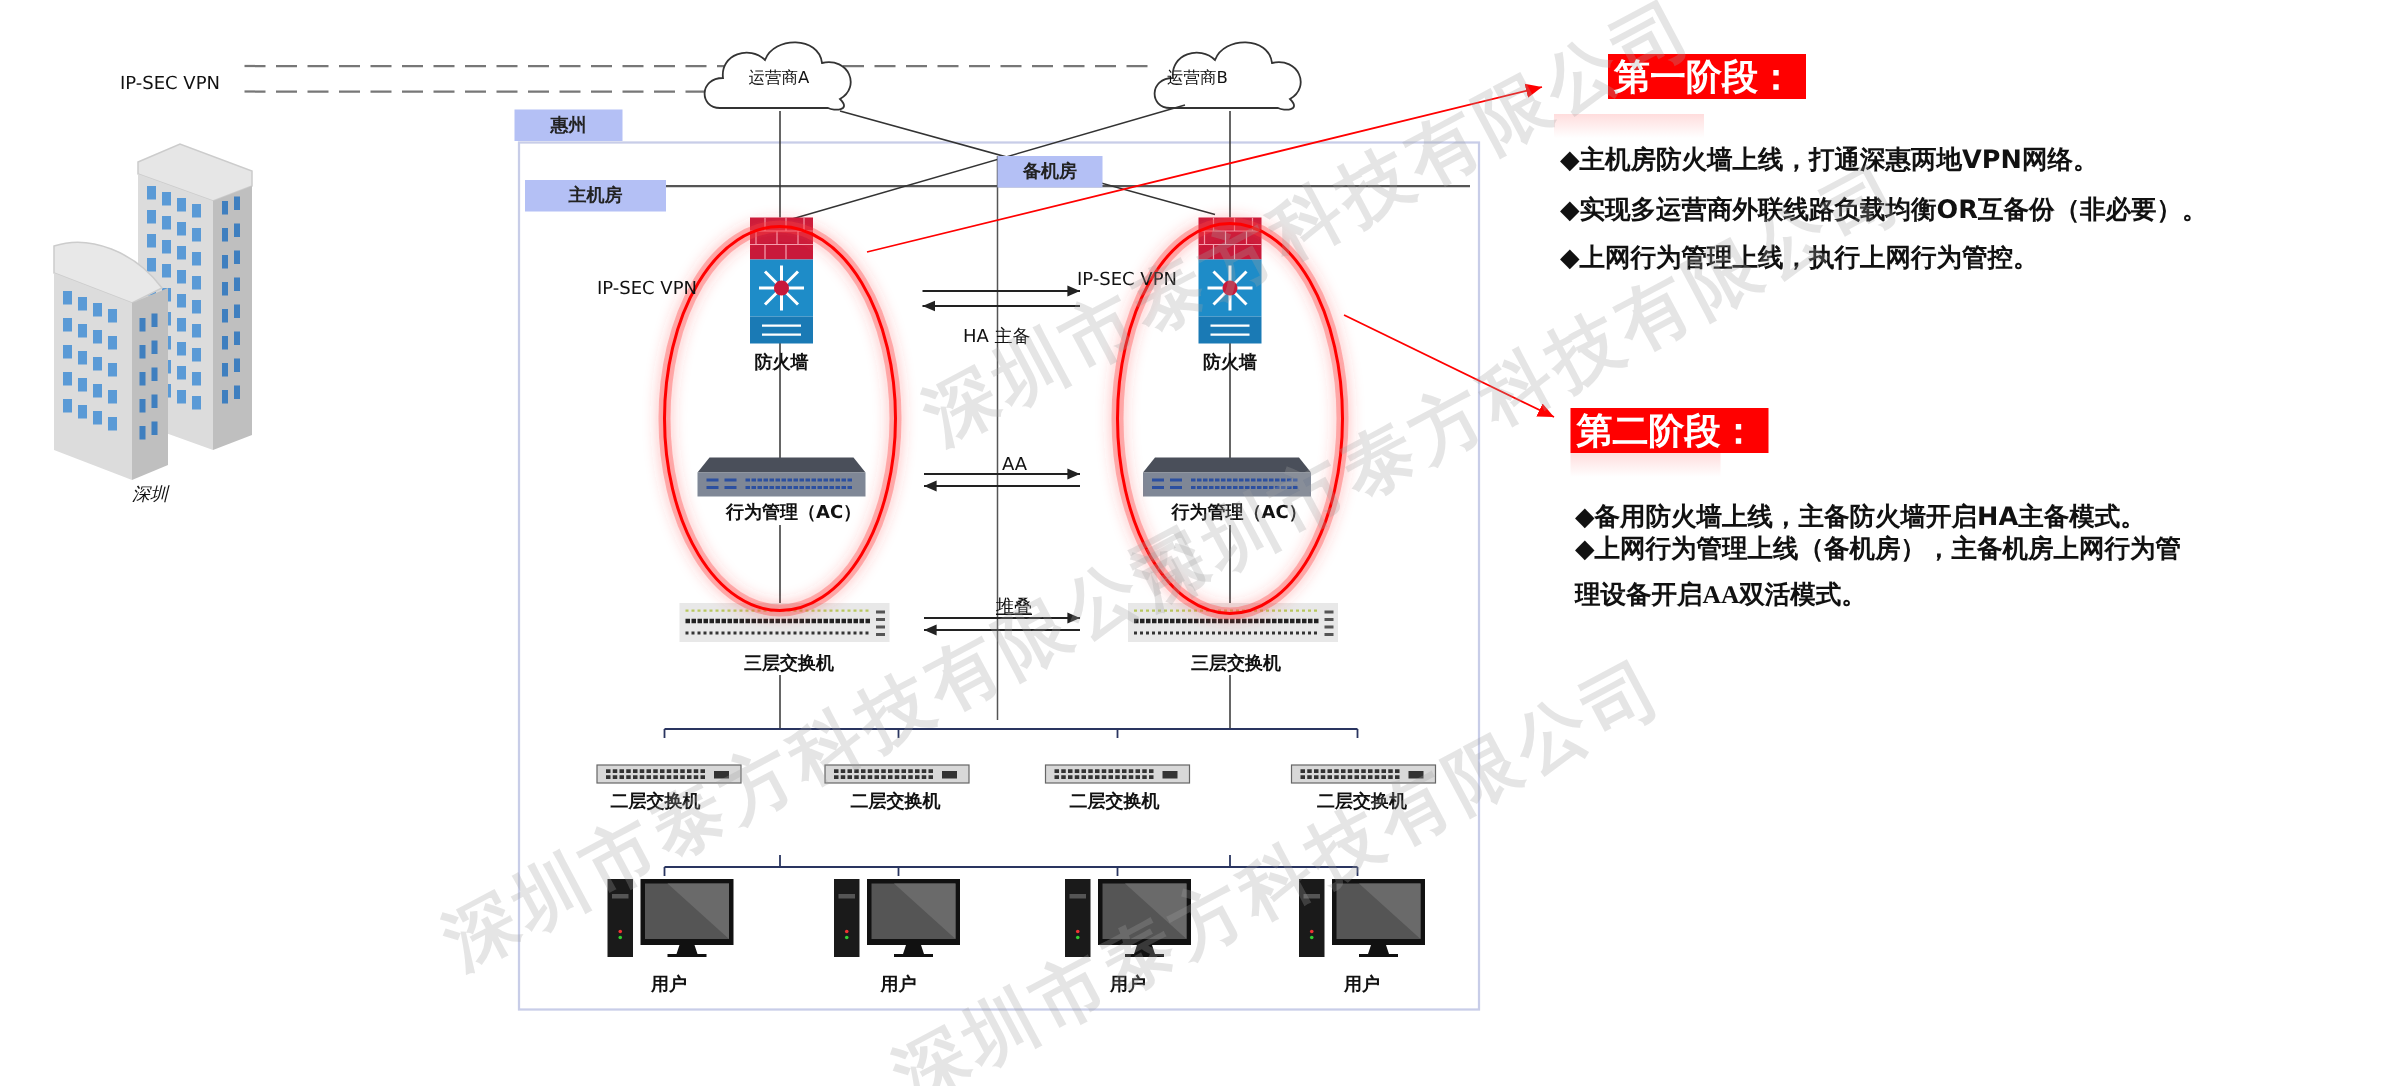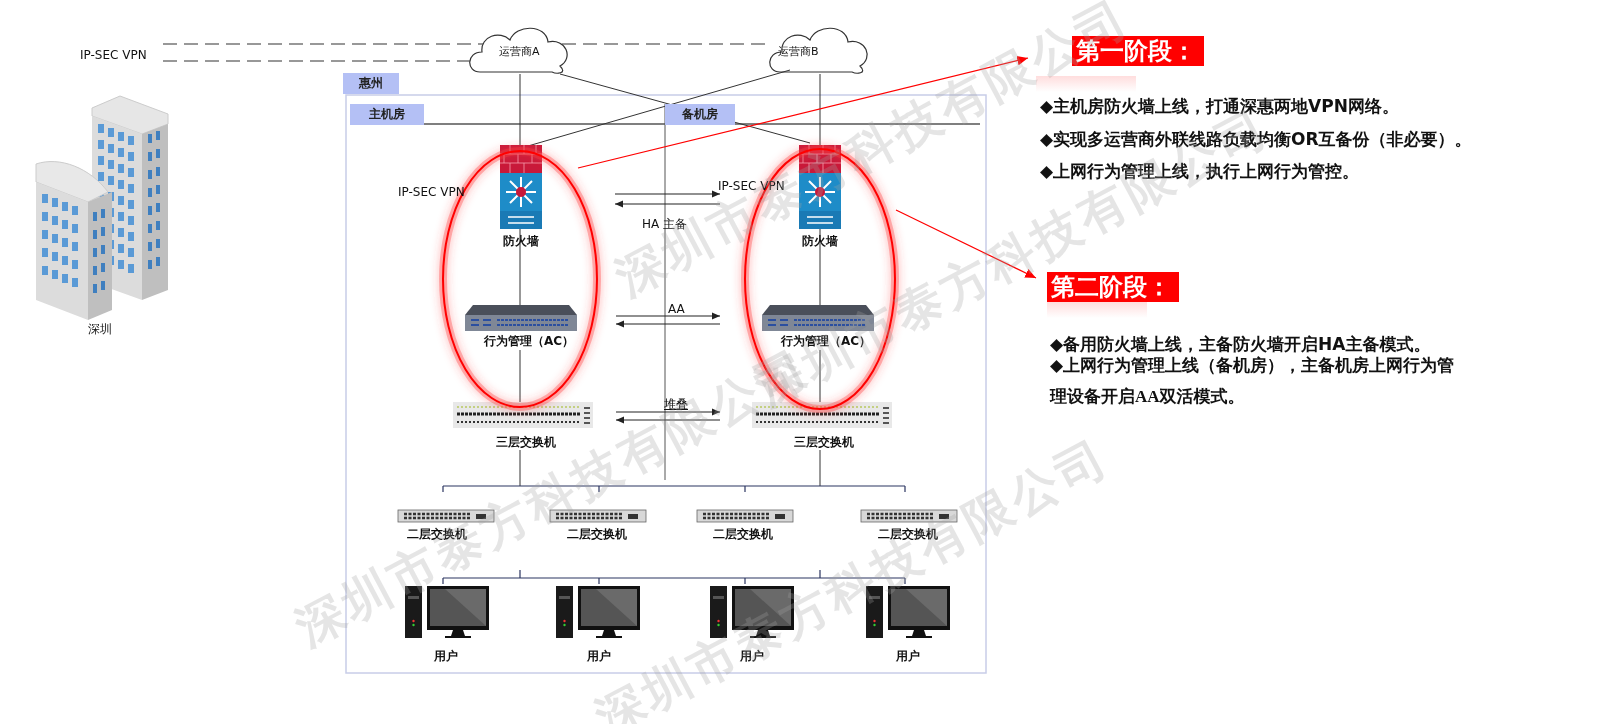--- a/index.html
+++ b/index.html
@@ -293,26 +293,26 @@
   <ellipse cx="520" cy="279" rx="77" ry="128" fill="none" stroke="#ff4040" stroke-width="8" stroke-opacity="0.35" filter="url(#glow)"></ellipse>
   <ellipse cx="520" cy="279" rx="77" ry="128" fill="none" stroke="#f00" stroke-width="2"></ellipse>
   <ellipse cx="820" cy="279" rx="75" ry="130" fill="none" stroke="#ff4040" stroke-width="8" stroke-opacity="0.35" filter="url(#glow)"></ellipse>
   <ellipse cx="820" cy="279" rx="75" ry="130" fill="none" stroke="#f00" stroke-width="2"></ellipse>
 
   <line x1="578" y1="168" x2="1028" y2="58" stroke="#f00" stroke-width="1.2" marker-end="url(#arrR)"></line>
   <line x1="896" y1="210" x2="1036" y2="278" stroke="#f00" stroke-width="1.2" marker-end="url(#arrR)"></line>
 </svg>
 
 <div class="lbl" style="left:80px;top:48px;">IP-SEC VPN</div>
-<div class="lbl" style="left:88px;top:321px;">深圳</div>
+<div class="lbl" style="left:88px;top:321px;font-style:italic;">深圳</div>
 <div class="lbl" style="left:499px;top:44px;font-size:11px;text-align:center;">运营商A</div>
 <div class="lbl" style="left:778px;top:44px;font-size:11px;">运营商B</div>
 
-<div class="tag" style="left:343px;top:73px;width:56px;">惠州</div>
-<div class="tag" style="left:350px;top:104px;width:74px;">主机房</div>
+<div class="tag" style="left:343px;top:73px;width:72px;">惠州</div>
+<div class="tag" style="left:350px;top:120px;width:94px;">主机房</div>
 <div class="tag" style="left:665px;top:104px;width:70px;">备机房</div>
 
 <div class="lbl" style="left:398px;top:185px;">IP-SEC VPN</div>
 <div class="lbl" style="left:718px;top:179px;">IP-SEC VPN</div>
 <div class="lbl" style="left:642px;top:169px;margin-top:47px;">HA 主备</div>
 <div class="lbl" style="left:668px;top:302px;">AA</div>
 <div class="lbl" style="left:664px;top:396px;text-decoration:underline;">堆叠</div>
 
 <div class="lbl bold" style="left:503px;top:233px;">防火墙</div>
 <div class="lbl bold" style="left:802px;top:233px;">防火墙</div>

